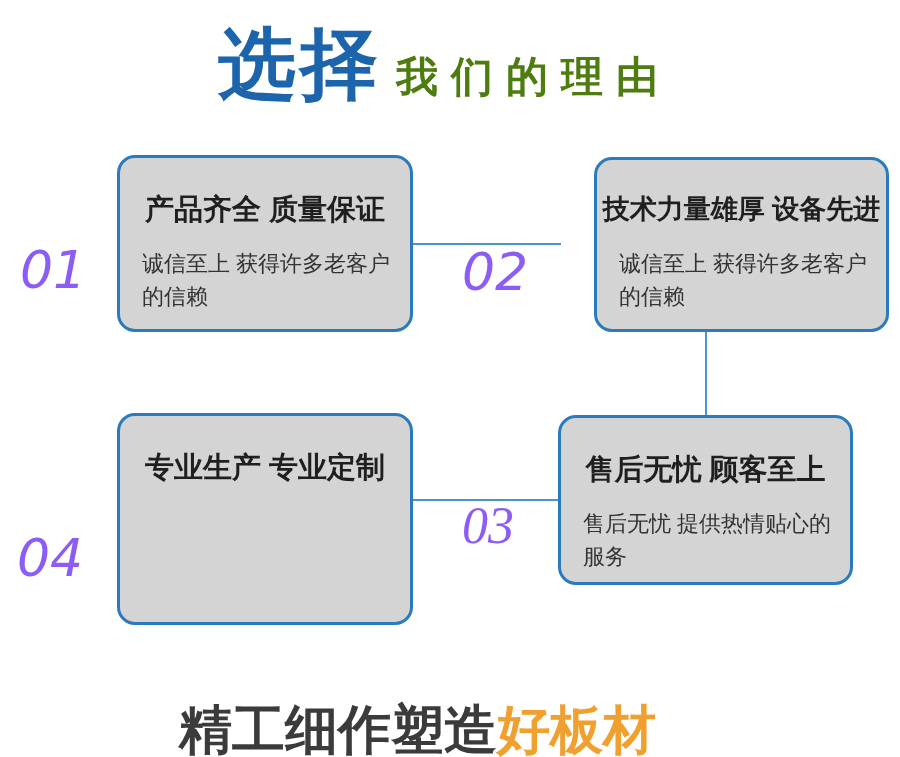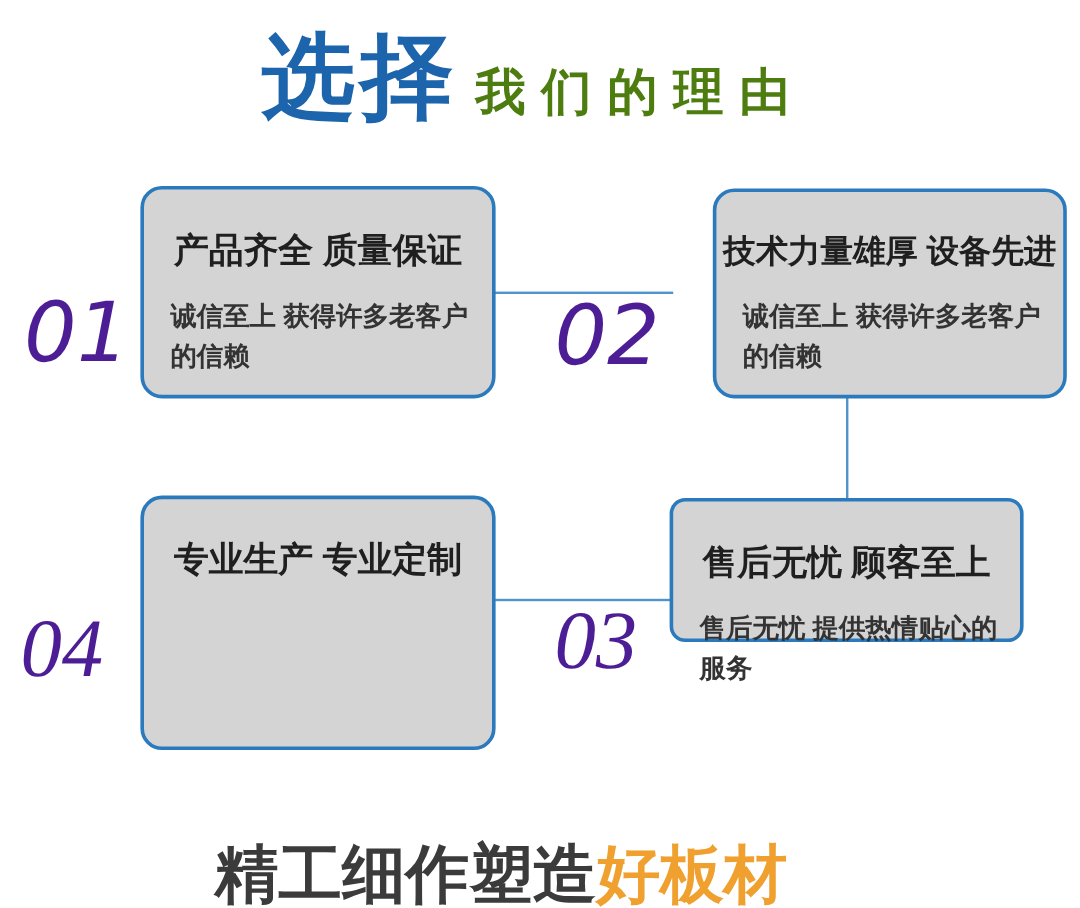--- a/index.html
+++ b/index.html
@@ -52,31 +52,30 @@
     white-space: nowrap;
   }
   .card-title.title-long { font-size: 27px; }
   .card-desc {
     margin-top: 20px;
     padding: 0 10px 0 22px;
     font-size: 22px;
     line-height: 33px;
     color: #333333;
     white-space: pre-line;
-    font-weight: bold;
   }
 
   
   .num {
     position: absolute;
     font-family: "DejaVu Sans", "Liberation Sans", sans-serif;
     font-style: italic;
-    font-size: 69px;
+    font-size: 52px;
     font-weight: 500;
-    color: #4c1d95;
+    color: #8b5cf6;
     line-height: 1;
   }
 
   
   .line {
     position: absolute;
     background: #4f94cc;
   }
 
   
@@ -112,29 +111,29 @@
   </div>
   <div class="num" style="left:20px; top:244px;">01</div>
 
   <div class="card" style="left:558px; top:157px; width:295px; height:175px;margin-left:36px;">
     <div class="card-title title-long">技术力量雄厚 设备先进</div>
     <div class="card-desc">诚信至上 获得许多老客户
 的信赖</div>
   </div>
   <div class="num" style="left:462px; top:246px;text-align:center;">02</div>
 
-  <div class="card" style="left:558px; top:415px; width:295px; height:120px;border-radius:13px;">
+  <div class="card" style="left:558px; top:415px; width:295px; height:170px;">
     <div class="card-title">售后无忧 顾客至上</div>
     <div class="card-desc">售后无忧 提供热情贴心的
 服务</div>
   </div>
   <div class="num" style="left:462px; top:500px;font-family:Liberation Serif, serif;">03</div>
 
   <div class="card" style="left:117px; top:413px; width:296px; height:212px;">
     <div class="card-title">专业生产 专业定制</div>
   </div>
-  <div class="num" style="left:17px; top:506px;font-family:Liberation Serif, serif;">04</div>
+  <div class="num" style="left:17px; top:532px;">04</div>
 
   <div class="tagline">
     <span class="dark">精工细作塑造</span><span class="accent">好板材</span>
   </div>
 
 </div>
 
 </body></html>

